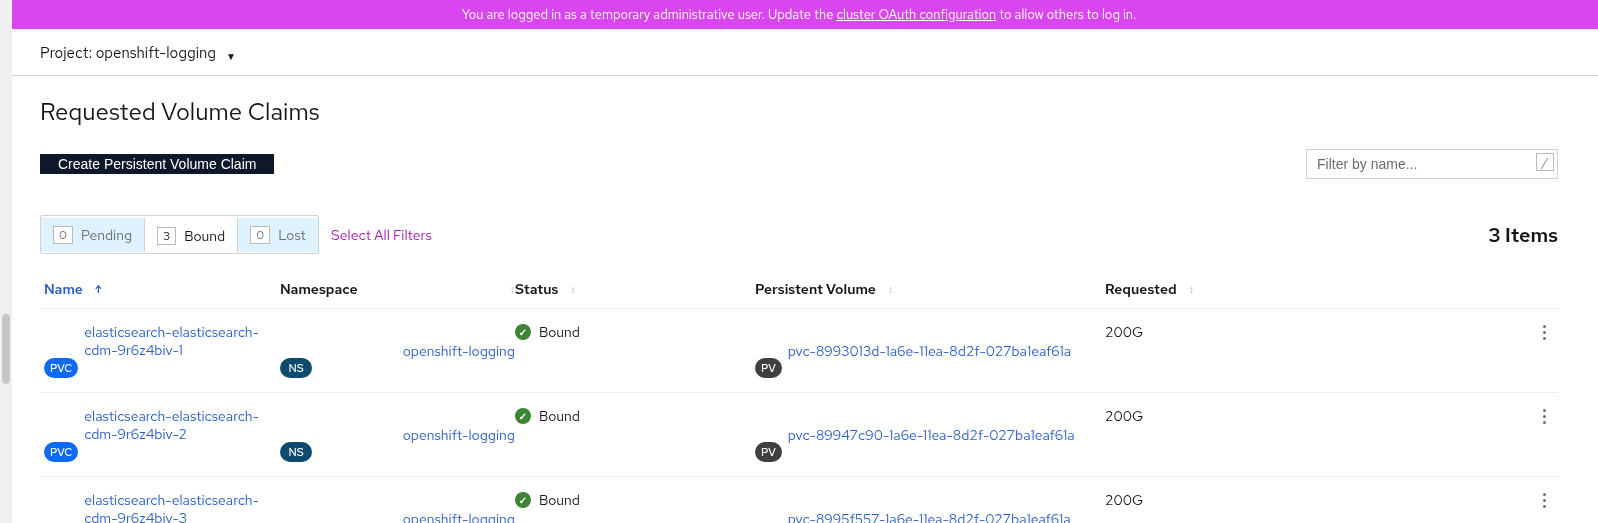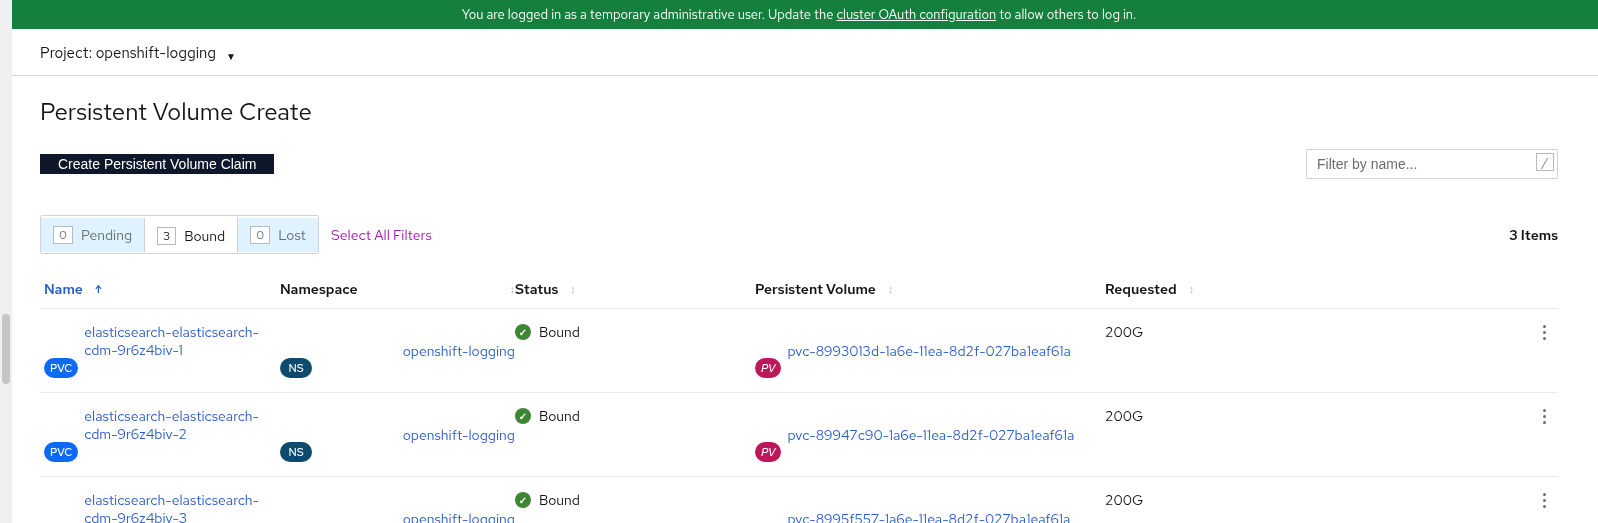--- a/index.html
+++ b/index.html
@@ -1,55 +1,55 @@
 <!DOCTYPE html>
 <html><head>
 <meta charset="utf-8">
 <style>
 * { box-sizing: border-box; margin: 0; padding: 0; }
 body { font-family: "Red Hat Text", "Helvetica Neue", Arial, sans-serif; font-size: 14px; color: #151515; background: #fff; }
-.banner { background: #15803d; color: #fff; text-align: center; padding: 6px 12px; font-size: 13px; }
+.banner { background: #d946ef; color: #fff; text-align: center; padding: 6px 12px; font-size: 13px; }
 .banner a { color: #fff; text-decoration: underline; }
 .project-bar { padding: 14px 40px 12px 40px; font-size: 15px; display:flex; align-items:flex-end; }
 .project-bar .caret { margin-left: 10px; font-size:10px; }
 .divider { border-bottom: 1px solid #d2d2d2; }
 .page-body { padding: 20px 40px; }
 h1.page-title { font-weight: 400; font-size: 24px; margin-bottom: 22px; }
 .toolbar-row { display: flex; justify-content: space-between; align-items: center; margin-bottom: 36px; }
 .btn-primary { background: #0f172a; color: #fff; border: none; padding: 2px 18px; font-size: 14px; cursor: pointer; }
 .filter-input-wrap { position: relative; width: 252px; }
 .filter-input { width: 100%; padding: 6px 26px 6px 10px; border: 1px solid #d2d2d2; font-size: 14px; color:#6a6e73; }
 .filter-input::placeholder { color:#6a6e73; font-style: normal; }
 .slash-badge { position: absolute; right:4px; top:4px; width:18px; height:18px; border:1px solid #b8bbbe; display:flex; align-items:center; justify-content:center; font-style: italic; font-size:11px; color:#6a6e73; }
 .filter-toggle-row { display:flex; align-items:center; border:1px solid #d2d2d2; border-radius:2px; overflow:hidden; }
 .filter-chip { display:flex; align-items:center; padding:8px 12px; border-right:1px solid #d2d2d2; font-size:14px; color:#6a6e73; background:#def3ff; cursor:pointer; }
 .filter-chip.active { background:#fff; color:#151515; border-top:3px solid transparent; }
 .filter-chip:last-of-type { border-right:none; }
 .filter-chip .count-box { border:1px solid #b8bbbe; padding:0 5px; margin-right:8px; background:#fff; font-size:12px; }
 .filters-bar { display:flex; align-items:center; justify-content:space-between; }
 .filters-left { display:flex; align-items:center; }
 .select-all { margin-left:12px; color:#a21caf; font-size:14px; cursor:pointer; }
-.items-count { font-size:14px; font-weight:600; }
+.items-count { font-size:20px; font-weight:600; }
 .table-wrap { margin-top:16px; }
 .thead { display:flex; padding:10px 0; border-bottom:1px solid #ededed; font-weight:600; font-size:14px; }
 .th, .td { display:flex; align-items:center; }
 .col-name { width:240px; padding-left:4px; }
 .col-ns { width:235px;justify-content:space-between; }
 .col-status { width:240px; }
 .col-pv { width:350px; }
 .col-req { width:160px; }
 .col-actions { flex:1; display:flex; justify-content:flex-end; padding-right:12px; }
 .th.sorted { color:#2b5fc7; }
 .sort-icon { margin-left:12px; font-size:11px; }
 .sort-icon.muted { color:#b8bbbe; }
 .tbody .trow { display:flex; padding:14px 0; border-bottom:1px solid #ededed; align-items:flex-start; }
 .badge { display:inline-flex; align-items:center; justify-content:center; min-width:32px; height:20px; border-radius:10px; color:#fff; font-size:11px; font-weight:500; margin-right:6px; padding:0 6px;margin-top:35px; }
 .badge.pvc { background:#0d6af5; }
 .badge.ns { background:#0c4a6e; }
-.badge.pv { background:#be185d; min-width:26px;font-style:italic; }
+.badge.pv { background:#404040; min-width:26px; }
 .link { color:#2b5fc7; cursor:pointer; }
 .status-cell { display:flex; align-items:center; }
 .status-ok { width:16px; height:16px; border-radius:50%; background:#3e8635; display:inline-flex; align-items:center; justify-content:center; margin-right:8px; }
 .status-ok::after { content:"✓"; color:#fff; font-size:10px; font-weight:bold; }
 .kebab { cursor:pointer; color:#6a6e73; letter-spacing:0; line-height:4px; font-size:16px; display:flex; flex-direction:column; align-items:center; }
 .kebab span{ display:block; width:3px; height:3px; background:#6a6e73; border-radius:50%; margin:1.5px 0;}
 .name-wrap { display:flex; align-items:flex-start; }
 .name-text { max-width:180px; word-break:break-word; }
 .scroll-hint { position:fixed; left:0; top:0; bottom:0; width:12px; background:#f0f0f0; }
 .scroll-thumb { position:absolute; left:2px; width:8px; top:60%; height:70px; background:#c6c6c6; border-radius:4px; }
@@ -68,21 +68,21 @@
 </div>
 
 <div class="project-bar">
   <span>Project:</span>&nbsp;
   <span>openshift-logging</span>
   <span class="caret">▼</span>
 </div>
 <div class="divider"></div>
 
 <div class="page-body">
-  <h1 class="page-title">Persistent Volume Create</h1>
+  <h1 class="page-title">Requested Volume Claims</h1>
 
   <div class="toolbar-row">
     <button class="btn-primary">Create Persistent Volume Claim</button>
     <div class="filter-input-wrap">
       <input class="filter-input" placeholder="Filter by name..." style="">
       <div class="slash-badge">/</div>
     </div>
   </div>
 
   <div class="filters-bar">

